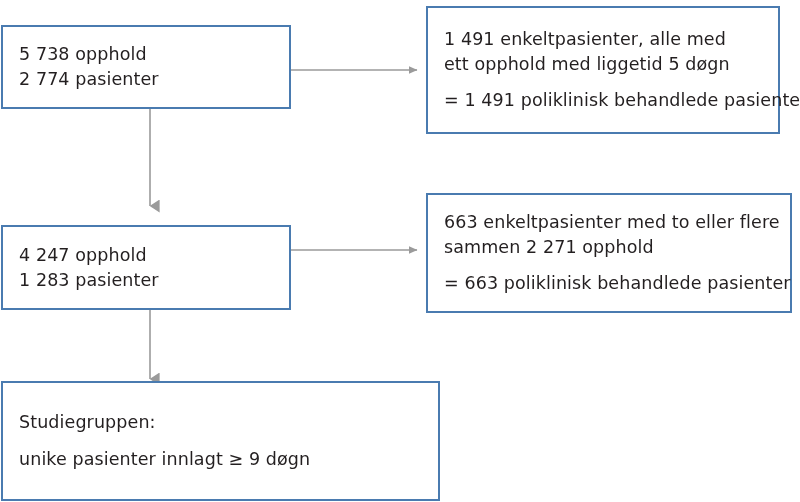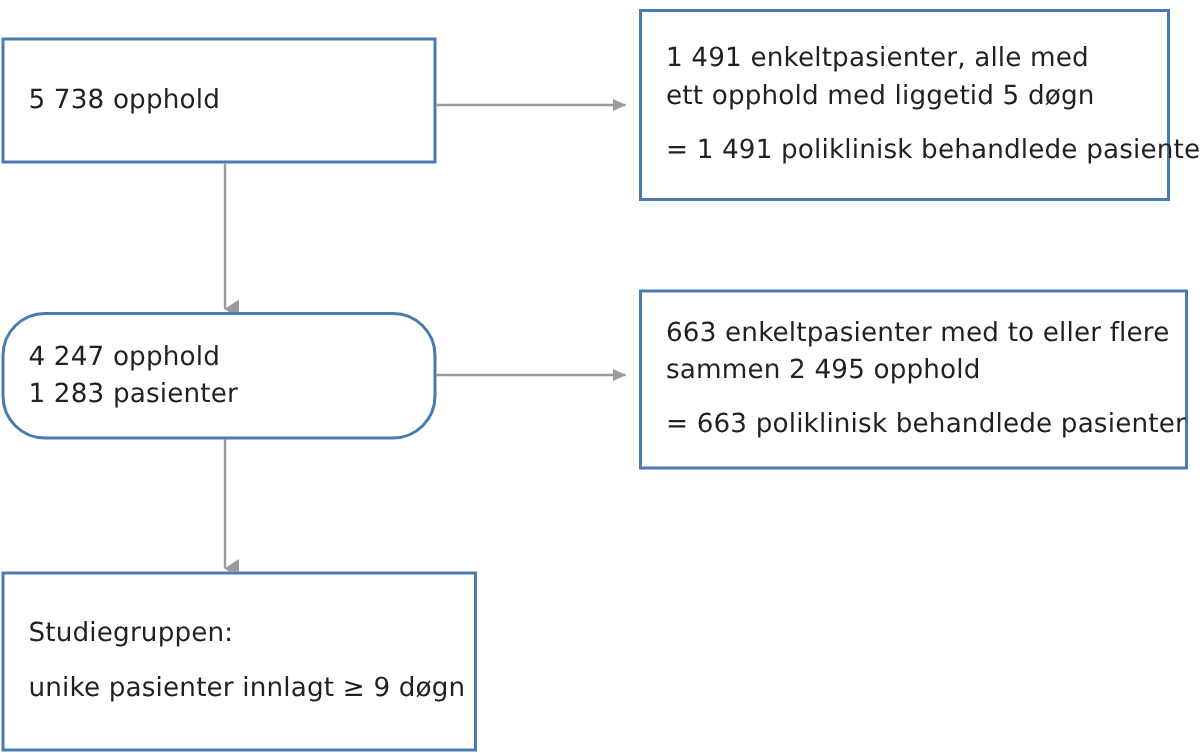--- a/index.html
+++ b/index.html
@@ -40,22 +40,22 @@
   }
   .node .para + .para {
     margin-top: 12px;
   }
   .pad {
     padding: 0 16px;
   }
 
   
   #node-cohort-total     { left: 1px;   top: 25px;  width: 290px; height: 84px; }
-  #node-cohort-remaining { left: 1px;   top: 208px; width: 290px; height: 85px; border-radius: 29px; }
-  #node-study-group      { left: 1px;   top: 381px; width: 317px; height: 120px; }
+  #node-cohort-remaining { left: 1px;   top: 225px; width: 290px; height: 85px; }
+  #node-study-group      { left: 1px;   top: 381px; width: 439px; height: 120px; }
   #node-excluded-single  { left: 426px; top: 6px;   width: 354px; height: 128px; }
   #node-excluded-multi   { left: 426px; top: 193px; width: 366px; height: 120px; }
 
   
   #connectors {
     position: absolute;
     left: 0;
     top: 0;
     width: 800px;
     height: 502px;
@@ -83,20 +83,21 @@
 
     <line x1="291" y1="250" x2="417" y2="250" stroke="#9a9a9a" stroke-width="1.6" marker-end="url(#arrowhead-right)"></line>
 
     <line x1="150" y1="293" x2="150" y2="379" stroke="#9a9a9a" stroke-width="1.6" marker-end="url(#arrowhead-down)"></line>
   </svg>
 
   <div class="node" id="node-cohort-total">
     <div class="pad">
       <div class="para">
         <div class="line">5 738 opphold</div>
+        <div class="line">2 774 pasienter</div>
       </div>
     </div>
   </div>
 
   <div class="node" id="node-excluded-single">
     <div class="pad">
       <div class="para">
         <div class="line">1 491 enkeltpasienter, alle med</div>
         <div class="line">ett opphold med liggetid 5 døgn</div>
       </div>
@@ -112,21 +113,21 @@
         <div class="line">4 247 opphold</div>
         <div class="line">1 283 pasienter</div>
       </div>
     </div>
   </div>
 
   <div class="node" id="node-excluded-multi">
     <div class="pad">
       <div class="para">
         <div class="line">663 enkeltpasienter med to eller flere</div>
-        <div class="line">sammen 2 495 opphold</div>
+        <div class="line">sammen 2 271 opphold</div>
       </div>
       <div class="para">
         <div class="line">= 663 poliklinisk behandlede pasienter</div>
       </div>
     </div>
   </div>
 
   <div class="node" id="node-study-group">
     <div class="pad">
       <div class="para">

